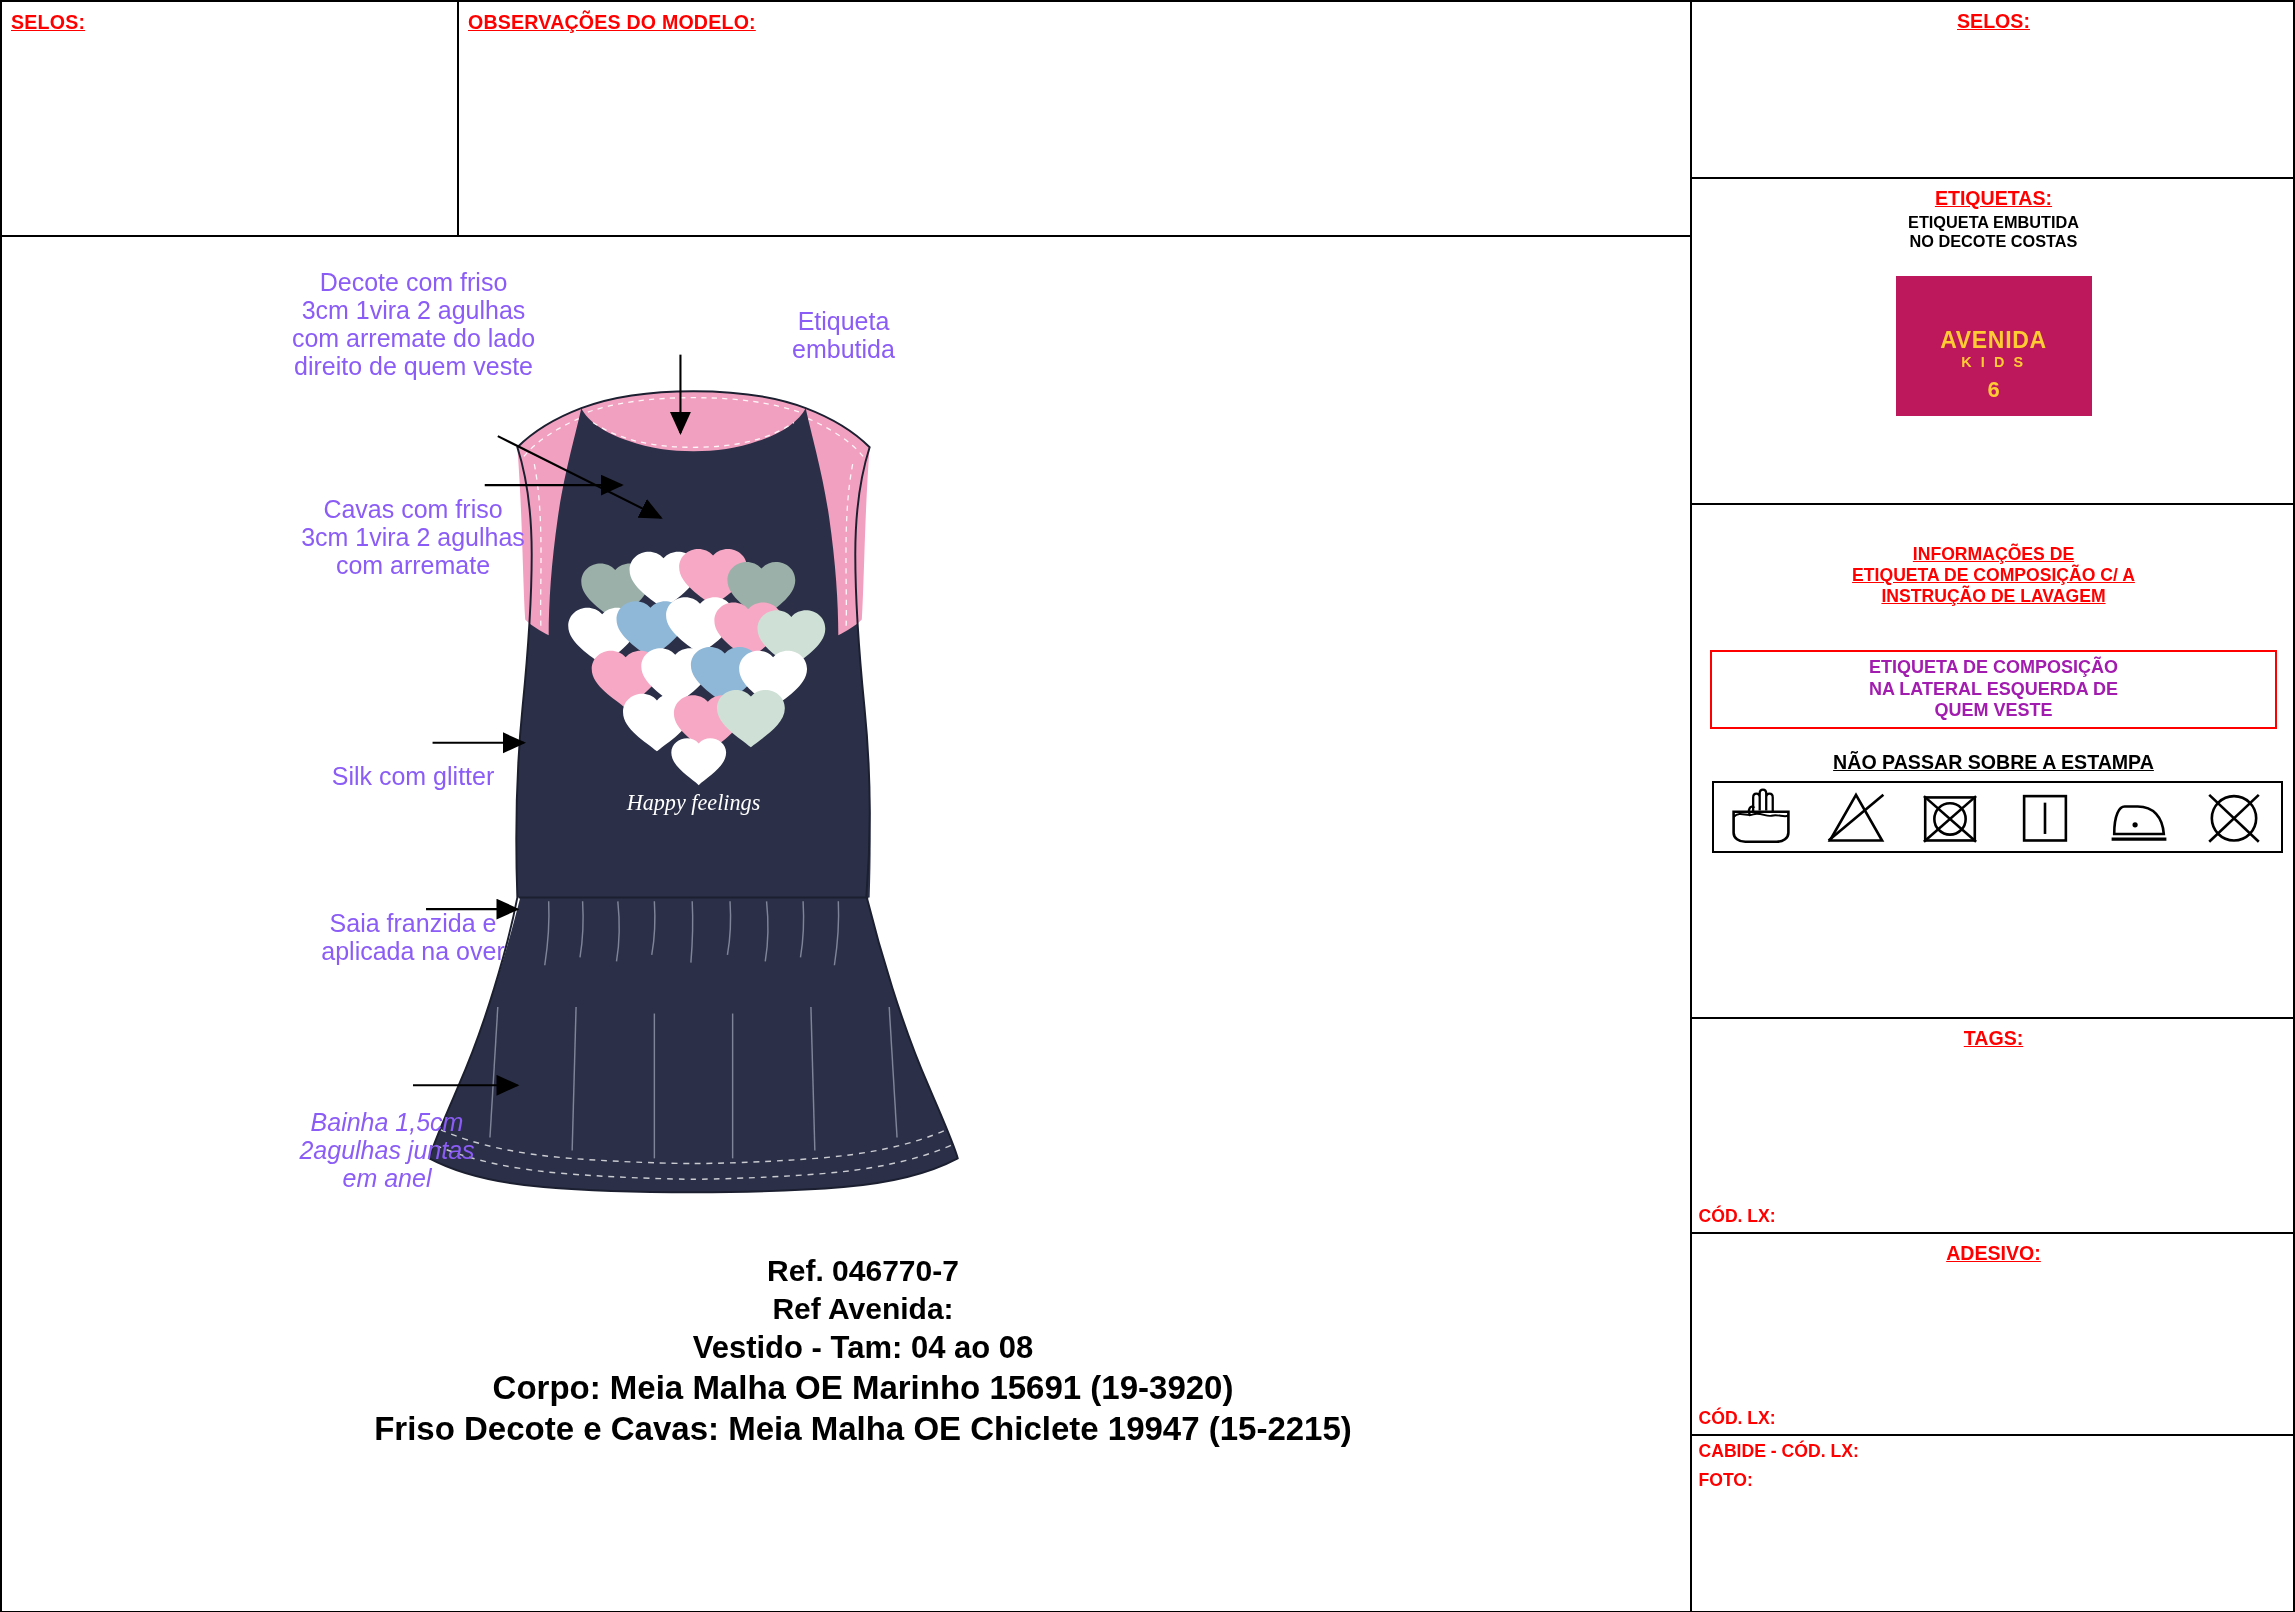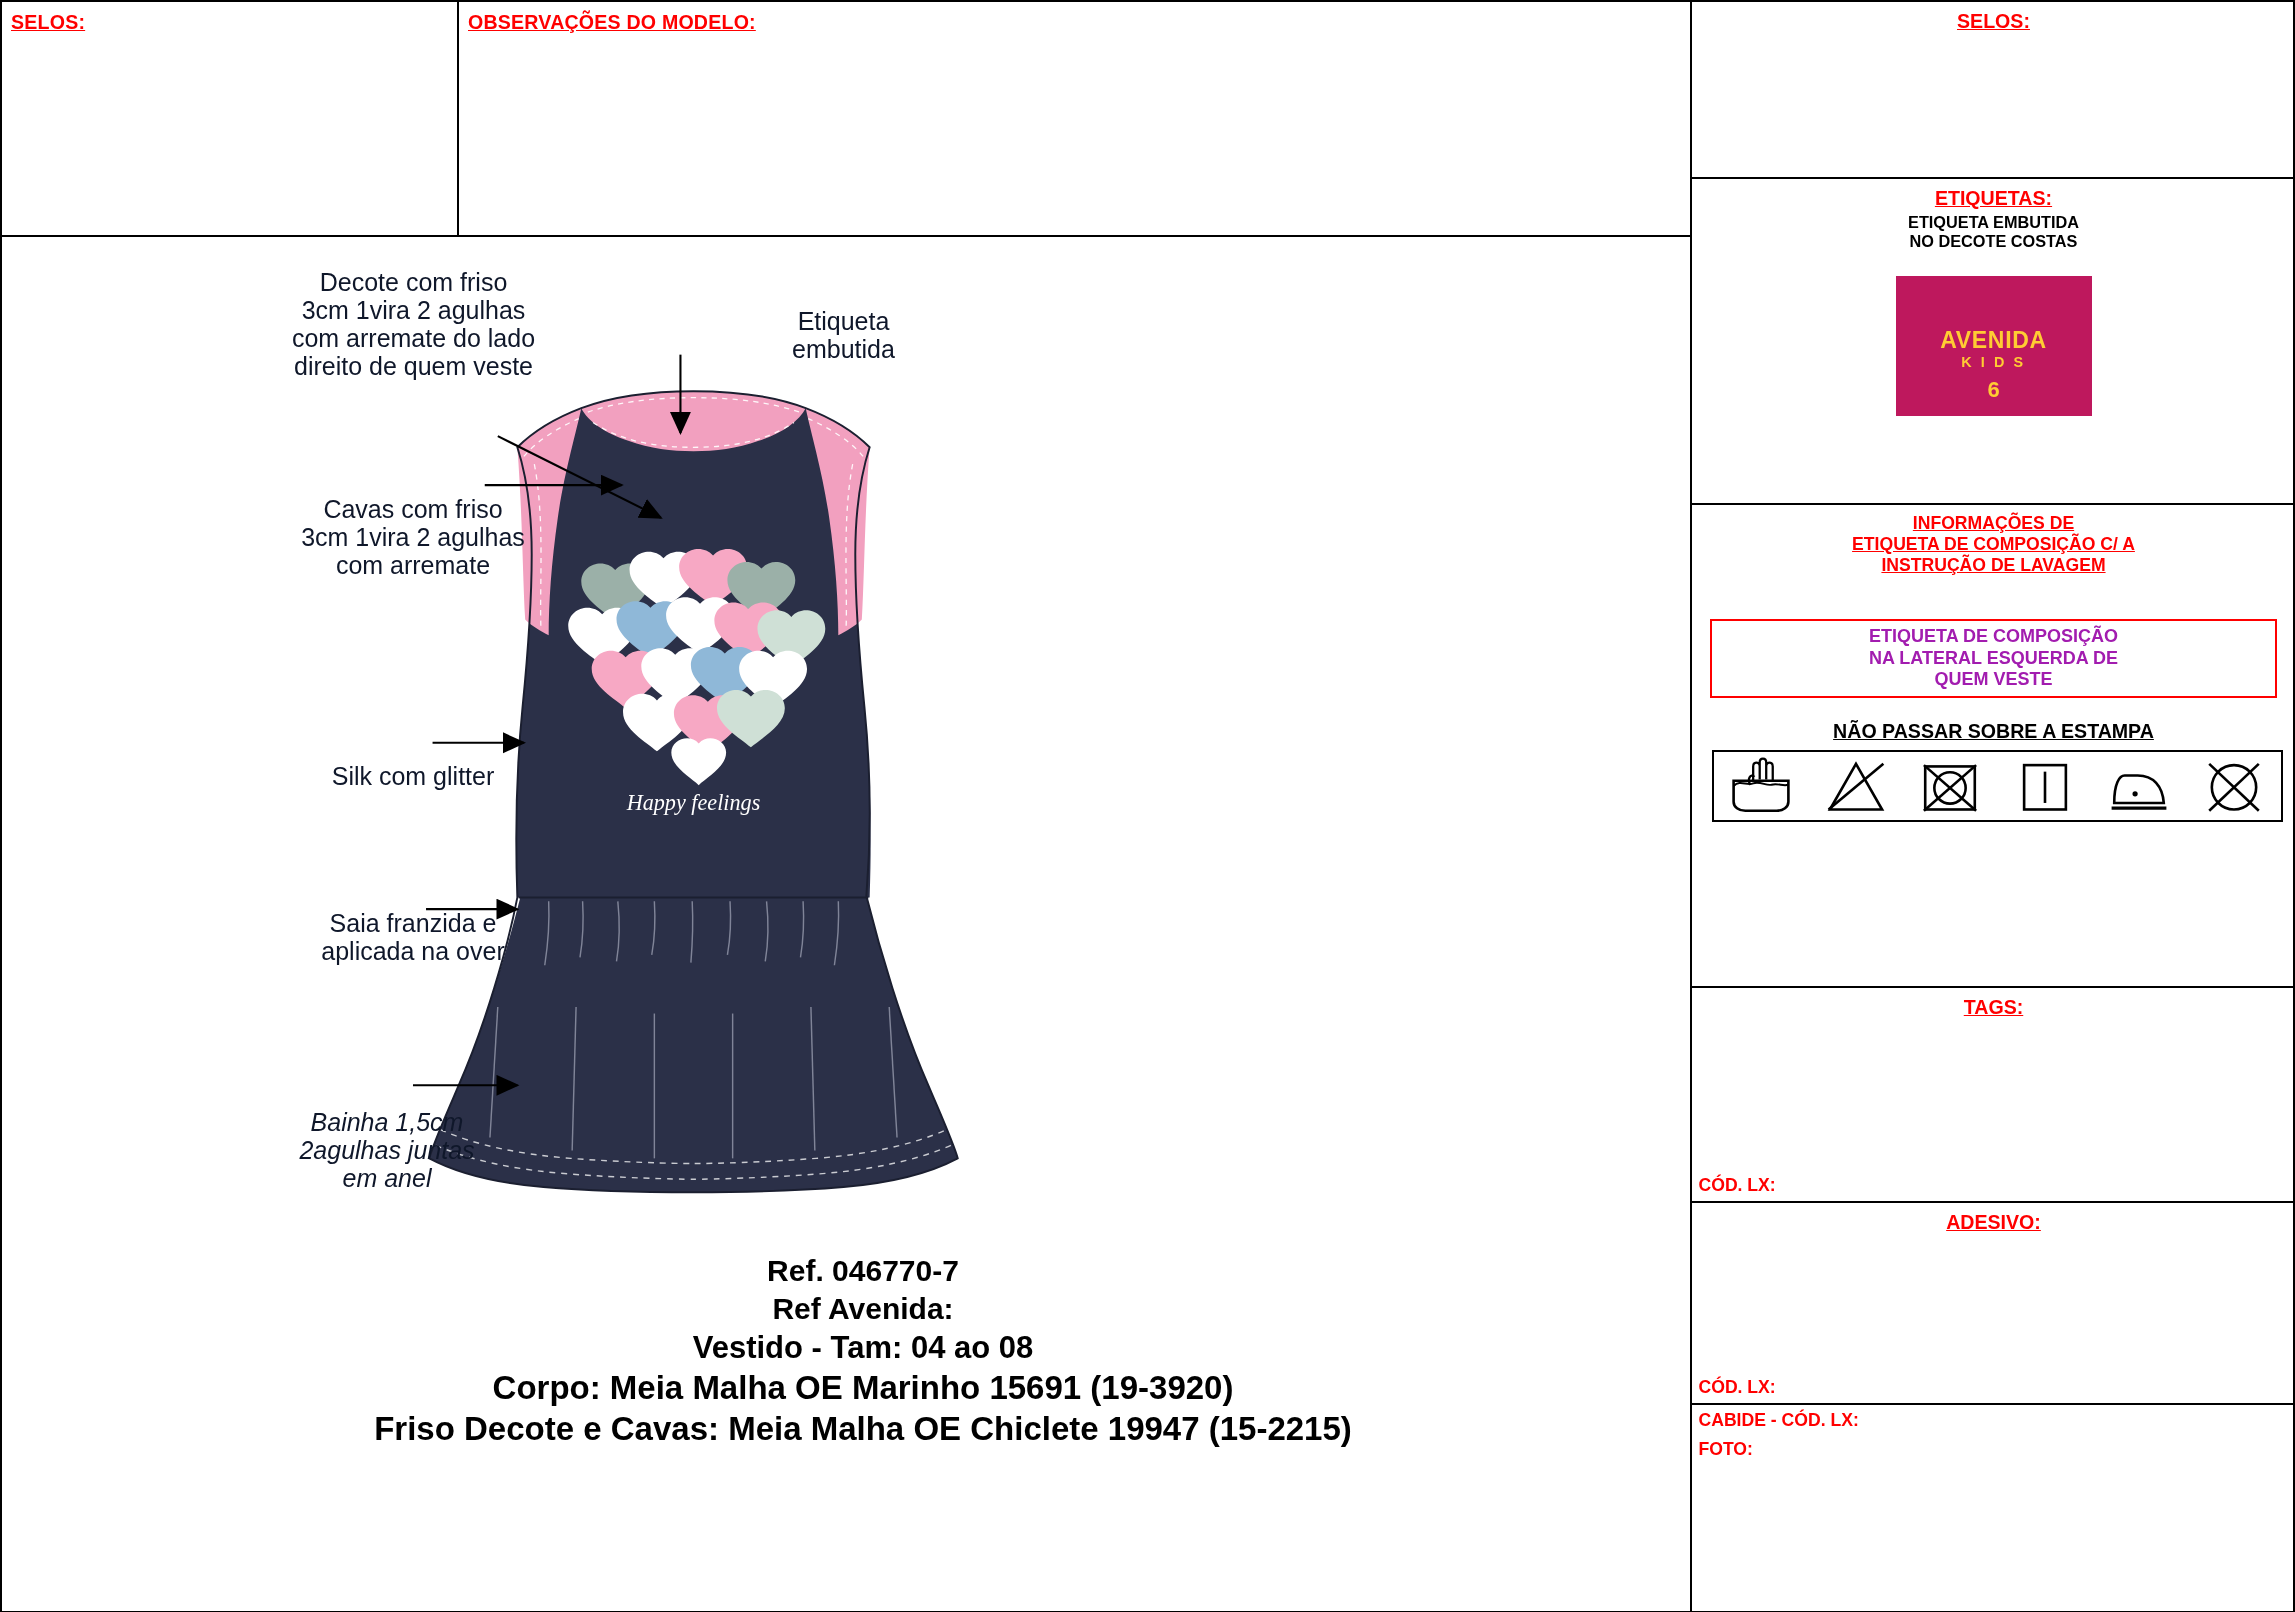--- a/index.html
+++ b/index.html
@@ -53,21 +53,21 @@
     font-size: 19.6px; text-align:center; padding-top: 7.8px; display:block;
   }
   .rc-title.small { font-size: 17.6px; }
   .rc-left-label {
     color:#ff0000; font-weight:bold; font-size:17.6px;
     position:absolute; left:6.5px;
   }
 
   
   .note {
-    position:absolute; font-size: 25px; color:#0f172a; text-align:center;
+    position:absolute; font-size: 25px; color:#8b5cf6; text-align:center;
     line-height: 1.12; white-space: pre-line;
   }
 
   
   .refblock {
     position:absolute; left:0; width: 1683px; text-align:center;
     font-weight: bold; color:#000; line-height:1.26;
   }
   .refblock div { display:block;padding-left:39px; }
   .r1 { font-size: 30px; }
@@ -294,21 +294,21 @@
       <span class="rc-title">ETIQUETAS:</span>
       <div class="et-sub" style="top:34px;">ETIQUETA EMBUTIDA
 NO DECOTE COSTAS</div>
       <div class="pink-label" style="top:97px;">
         <div class="pl1">AVENIDA</div>
         <div class="pl2">K I D S</div>
         <div class="pl3">6</div>
       </div>
     </div>
 
-    <div class="rc-box" style="height:483px;">
+    <div class="rc-box" style="height:483px;margin-top:31px;">
       <div class="rc-title small" style="white-space:pre-line;line-height:1.2;">INFORMAÇÕES DE
 ETIQUETA DE COMPOSIÇÃO C/ A
 INSTRUÇÃO DE LAVAGEM</div>
       <div class="comp-box">ETIQUETA DE COMPOSIÇÃO
 NA LATERAL ESQUERDA DE
 QUEM VESTE</div>
       <div class="nao-passar">NÃO PASSAR SOBRE A ESTAMPA</div>
 
       <div class="care-row">
         <svg width="68" height="60" viewBox="0 0 104 92">

